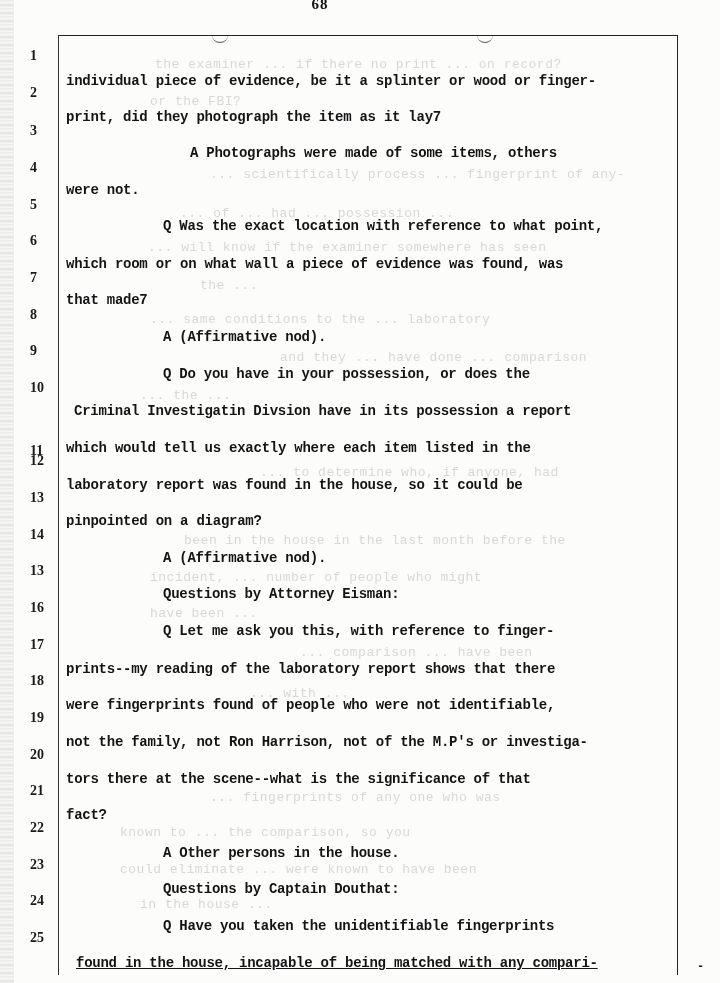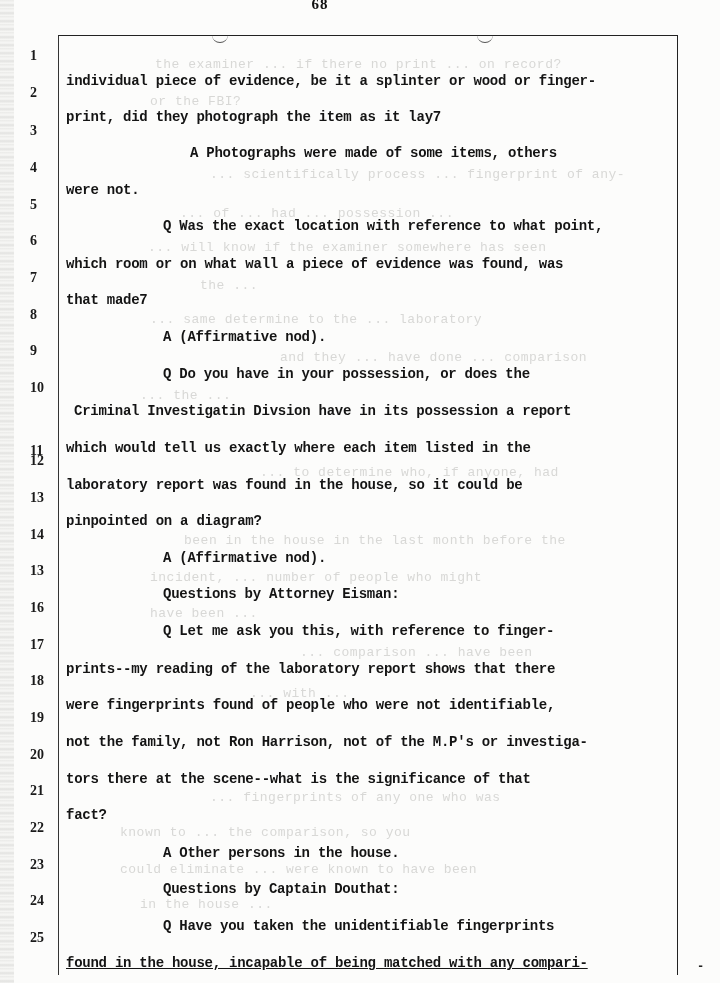--- a/index.html
+++ b/index.html
@@ -134,21 +134,21 @@
     <div class="line-no" style="top: 930px;">25</div>
   </div>
 
 <div id="ghost-layer">
     <div class="ghost" style="top: 57px; left: 155px;">the examiner ... if there no print ... on record?</div>
     <div class="ghost" style="top: 94px; left: 150px;">or the FBI?</div>
     <div class="ghost" style="top: 167px; left: 210px;">... scientifically process ... fingerprint of any-</div>
     <div class="ghost" style="top: 206px; left: 180px;">... of ... had ... possession ...</div>
     <div class="ghost" style="top: 240px; left: 148px;">... will know if the examiner somewhere has seen</div>
     <div class="ghost" style="top: 278px; left: 200px;">the ... </div>
-    <div class="ghost" style="top: 312px; left: 150px;">... same determine to the ... laboratory</div>
+    <div class="ghost" style="top: 312px; left: 150px;">... same conditions to the ... laboratory</div>
     <div class="ghost" style="top: 350px; left: 280px;">and they ... have done ... comparison</div>
     <div class="ghost" style="top: 388px; left: 140px;">... the ... </div>
     <div class="ghost" style="top: 465px; left: 260px;">... to determine who, if anyone, had</div>
     <div class="ghost" style="top: 533px; left: 184px; text-align: center;">been in the house in the last month before the</div>
     <div class="ghost" style="top: 570px; left: 150px;">incident, ... number of people who might</div>
     <div class="ghost" style="top: 606px; left: 150px;">have been ... </div>
     <div class="ghost" style="top: 645px; left: 300px;">... comparison ... have been</div>
     <div class="ghost" style="top: 686px; left: 250px;">... with ... </div>
     <div class="ghost" style="top: 790px; left: 210px;">... fingerprints of any one who was</div>
     <div class="ghost" style="top: 825px; left: 120px;">known to ... the comparison, so you</div>
@@ -174,16 +174,16 @@
     <div class="text-line" style="top: 586px; left: 163px;">Questions by Attorney Eisman:</div>
     <div class="text-line" style="top: 623px; left: 163px;">Q Let me ask you this, with reference to finger-</div>
     <div class="text-line" style="top: 661px; left: 66px;">prints--my reading of the laboratory report shows that there</div>
     <div class="text-line" style="top: 697px; left: 66px;">were fingerprints found of people who were not identifiable,</div>
     <div class="text-line" style="top: 734px; left: 66px;">not the family, not Ron Harrison, not of the M.P's or investiga-</div>
     <div class="text-line" style="top: 771px; left: 66px;">tors there at the scene--what is the significance of that</div>
     <div class="text-line" style="top: 807px; left: 66px;">fact?</div>
     <div class="text-line" style="top: 845px; left: 163px;">A Other persons in the house.</div>
     <div class="text-line" style="top: 881px; left: 163px;">Questions by Captain Douthat:</div>
     <div class="text-line" style="top: 918px; left: 163px;">Q Have you taken the unidentifiable fingerprints</div>
-    <div class="text-line underline" style="top: 955px; left: 66px; text-decoration: underline;">found in the house, incapable of being matched with any compari-</div>
+    <div class="text-line underline" style="top: 955px; left: 76px; text-decoration: underline;">found in the house, incapable of being matched with any compari-</div>
   </div>
 
 <div class="stray" style="left:697px; top:960px;">-</div>
 
 </body></html>

